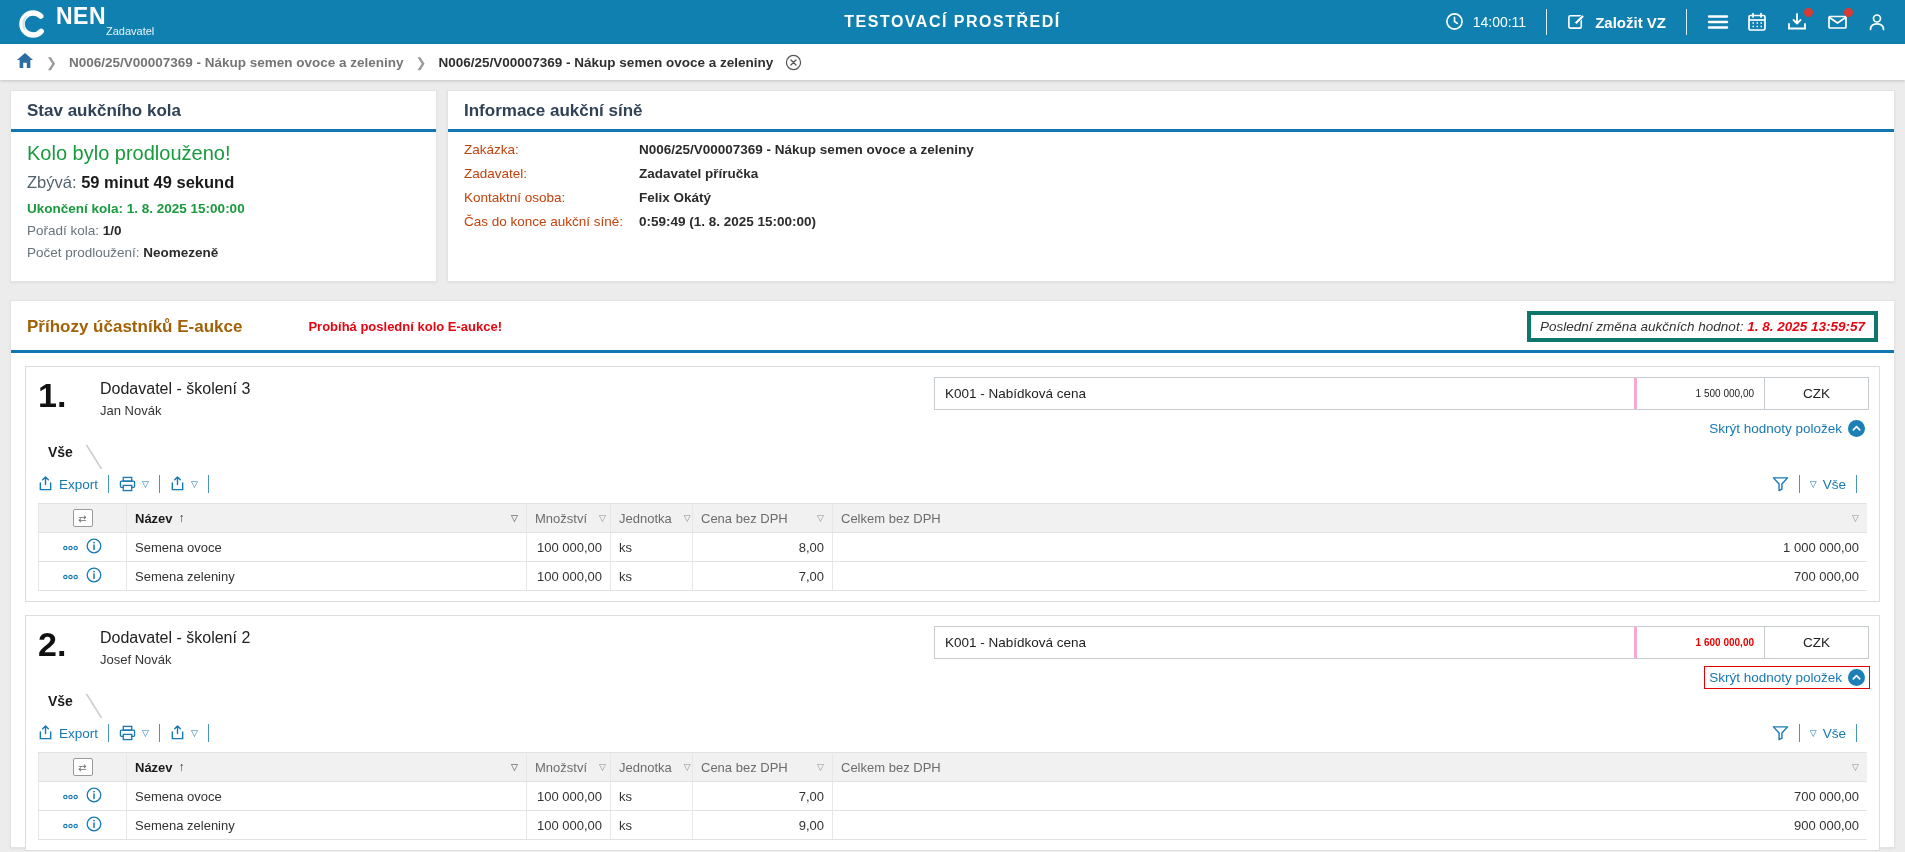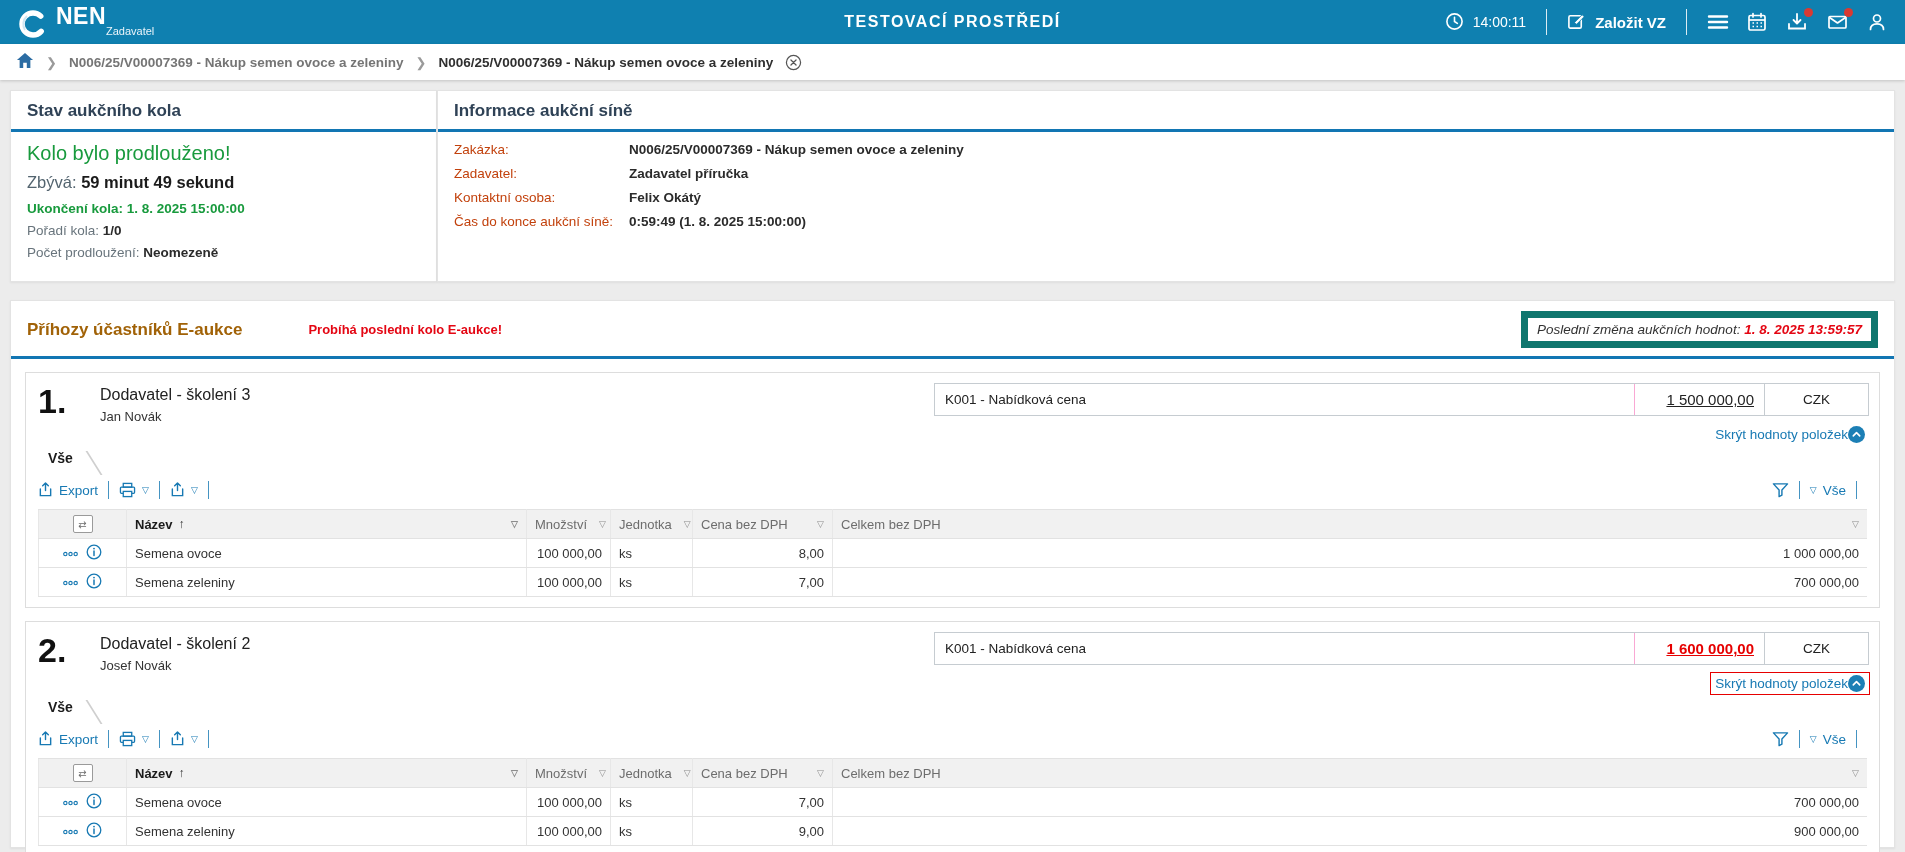--- a/index.html
+++ b/index.html
@@ -28,21 +28,21 @@
   
   .breadcrumb { height:36px; background:#fff; display:flex; align-items:center;
     padding:0 16px; gap:12px; box-shadow:0 1px 3px rgba(0,0,0,.18); position:relative; z-index:1;
     font-size:13.5px; }
   .crumb-sep { color:#9a9a9a; font-size:13px; }
   .crumb { color:#757575; font-weight:bold; cursor:pointer; }
   .crumb.current { color:#2f2f2f; }
   .crumb-close { width:17px; height:17px; cursor:pointer; }
 
   
-  .panels { display:flex; gap:0; padding:10px 10px 0 10px; }
+  .panels { display:flex; gap:10px; padding:10px 10px 0 10px; }
   .panel { background:#fff; border:1px solid #e3e3e3; box-shadow:0 1px 2px rgba(0,0,0,.06);
     height:192px; }
   .panel-status { width:427px; }
   .panel-info { flex:1; }
   .panel-head { display:flex; align-items:center; justify-content:space-between;
     padding:10px 16px 8px 16px; border-bottom:3px solid #1276b3; }
   .panel-title { font-size:17px; font-weight:bold; color:#2f4256; }
   .btn { background:#1c7fb5; color:#fff; border:none; border-radius:4px; font-size:13.5px;
     padding:6px 14px; cursor:pointer; display:inline-flex; align-items:center; gap:8px;
     font-family:inherit; }
@@ -62,42 +62,42 @@
   .info-label { width:175px; color:#c2410c; flex:none; }
   .info-value { font-weight:bold; color:#2b2b2b; }
 
   
   .section { margin:18px 10px 0 10px; background:#fff; border:1px solid #e3e3e3;
     box-shadow:0 1px 2px rgba(0,0,0,.06); height:548px; }
   .section-head { display:flex; align-items:center; padding:10px 16px 8px 16px;
     border-bottom:3px solid #1276b3; }
   .section-title { font-size:17px; font-weight:bold; color:#a16207; }
   .section-warning { color:#e40613; font-weight:bold; font-size:13px; margin-left:66px; }
-  .last-change { margin-left:auto; border:7px solid #0f766e; padding:4px 9px;
+  .last-change { margin-left:auto; border:4px solid #0f766e; padding:4px 9px;
     font-style:italic; font-size:13.5px; color:#333; }
   .last-change b { color:#e40613; }
 
   
   .pcard { margin:13px 14px 0 14px; border:1px solid #ddd; background:#fff; }
   .p-top { display:flex; padding:10px 10px 0 12px; }
   .p-rank { font-size:34px; font-weight:bold; color:#111; line-height:1.1; width:52px; }
   .p-names { margin-left:10px; margin-top:3px; }
   .p-name { font-size:16px; color:#222; }
   .p-contact { font-size:13px; color:#333; margin-top:5px; }
   .bid-block { margin-left:auto; width:935px; }
   .bid-row { display:flex; border:1px solid #c6ccd1; height:33px; align-items:stretch; }
   .bid-label { flex:1; display:flex; align-items:center; padding:0 10px; font-size:13.5px;
     color:#222; }
-  .bid-value { width:130px; border-left:1px solid #f9a8d4; display:flex; align-items:center;
-    justify-content:flex-end; padding:0 10px; font-size:15px; color:#222;text-decoration:underline; }
+  .bid-value { width:130px; border-left:3px solid #f9a8d4; display:flex; align-items:center;
+    justify-content:flex-end; padding:0 10px; font-size:10px; color:#222; }
   .bid-value.alert { color:#e60000; font-weight:bold; }
   .bid-cur { width:104px; border-left:1px solid #c6ccd1; display:flex; align-items:center;
     justify-content:center; font-size:13.5px; color:#222; font-weight:500; }
   .hide-row { display:flex; justify-content:flex-end; margin-top:8px; }
-  .hide-wrap { display:inline-flex; align-items:center; gap:0; cursor:pointer; padding:2px 4px; }
+  .hide-wrap { display:inline-flex; align-items:center; gap:6px; cursor:pointer; padding:2px 4px; }
   .hide-wrap.focused { outline:1px solid #e60000; }
   .hide-link { color:#1779b3; font-size:13.5px; }
   .chev-circle { width:17px; height:17px; border-radius:50%; background:#1c7fb5;
     display:flex; align-items:center; justify-content:center; }
 
   .tab-row { padding:0 12px; margin-top:0px; height:26px; display:flex; align-items:flex-end; }
   .tab { position:relative; font-weight:bold; font-size:14px; color:#1b1b1b;
     padding:4px 6px 5px 10px; }
   .tab-slant { width:1px; height:24px; border-left:2px solid #cfcfcf; transform:skewX(32deg);
     margin-left:14px; margin-bottom:-4px; }

